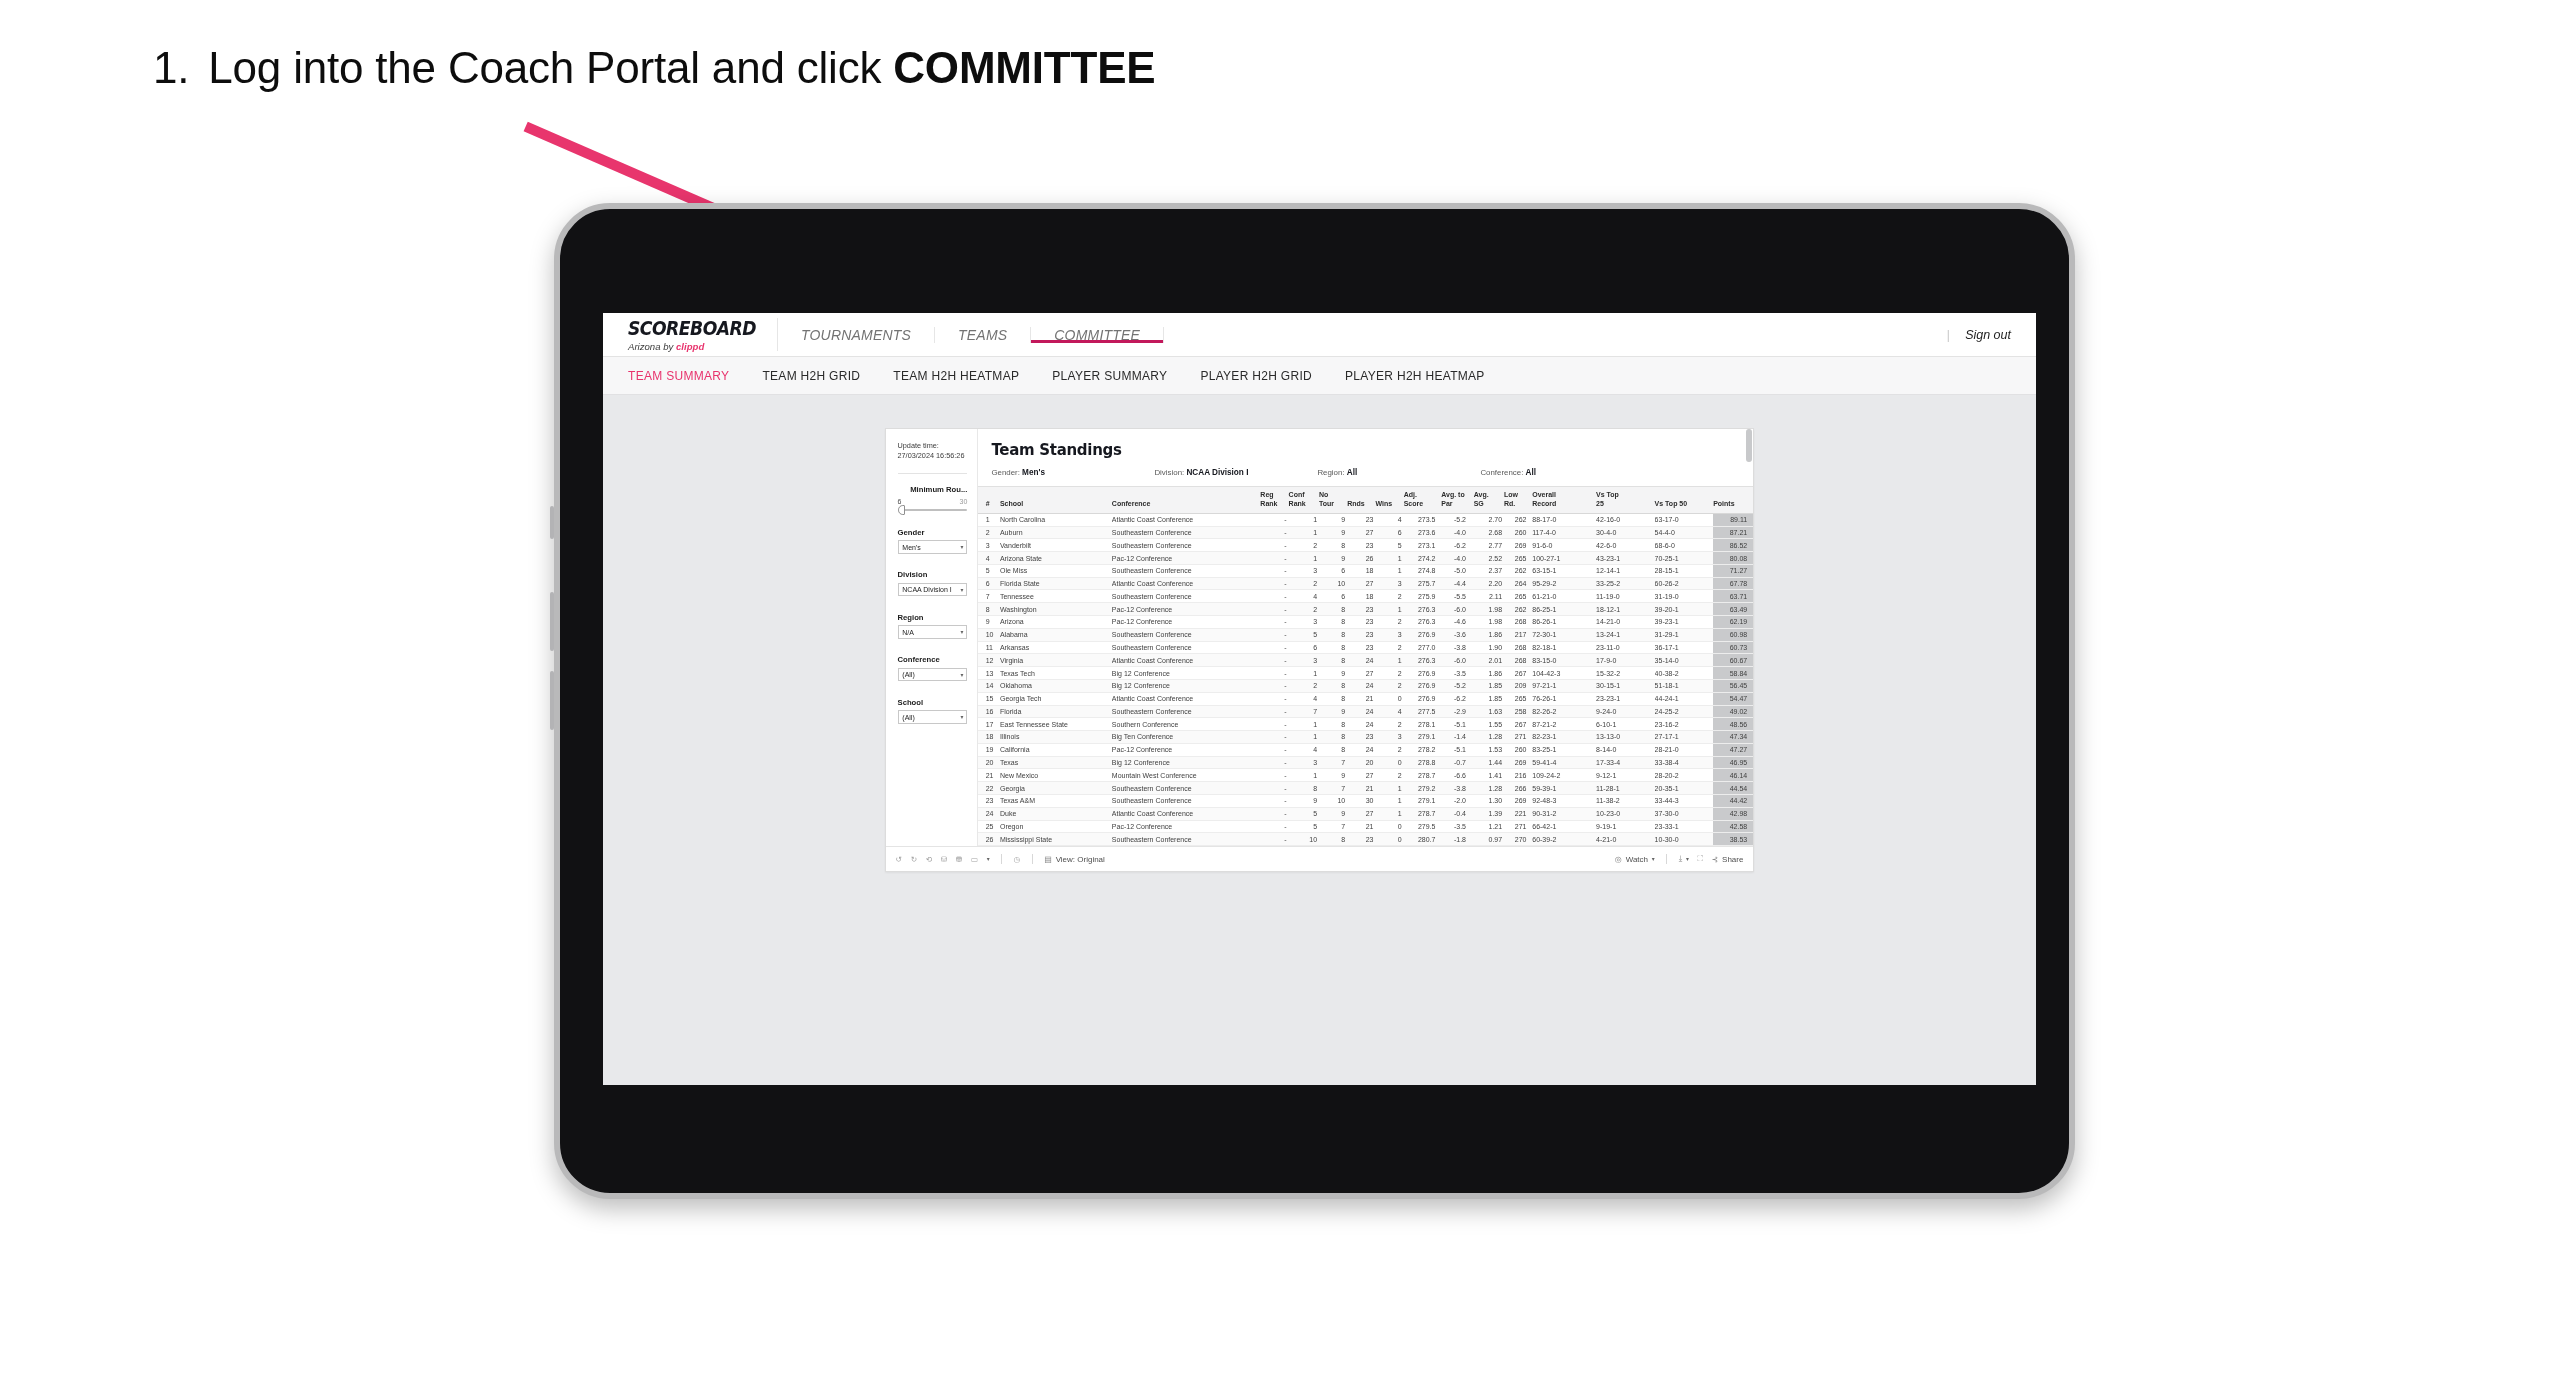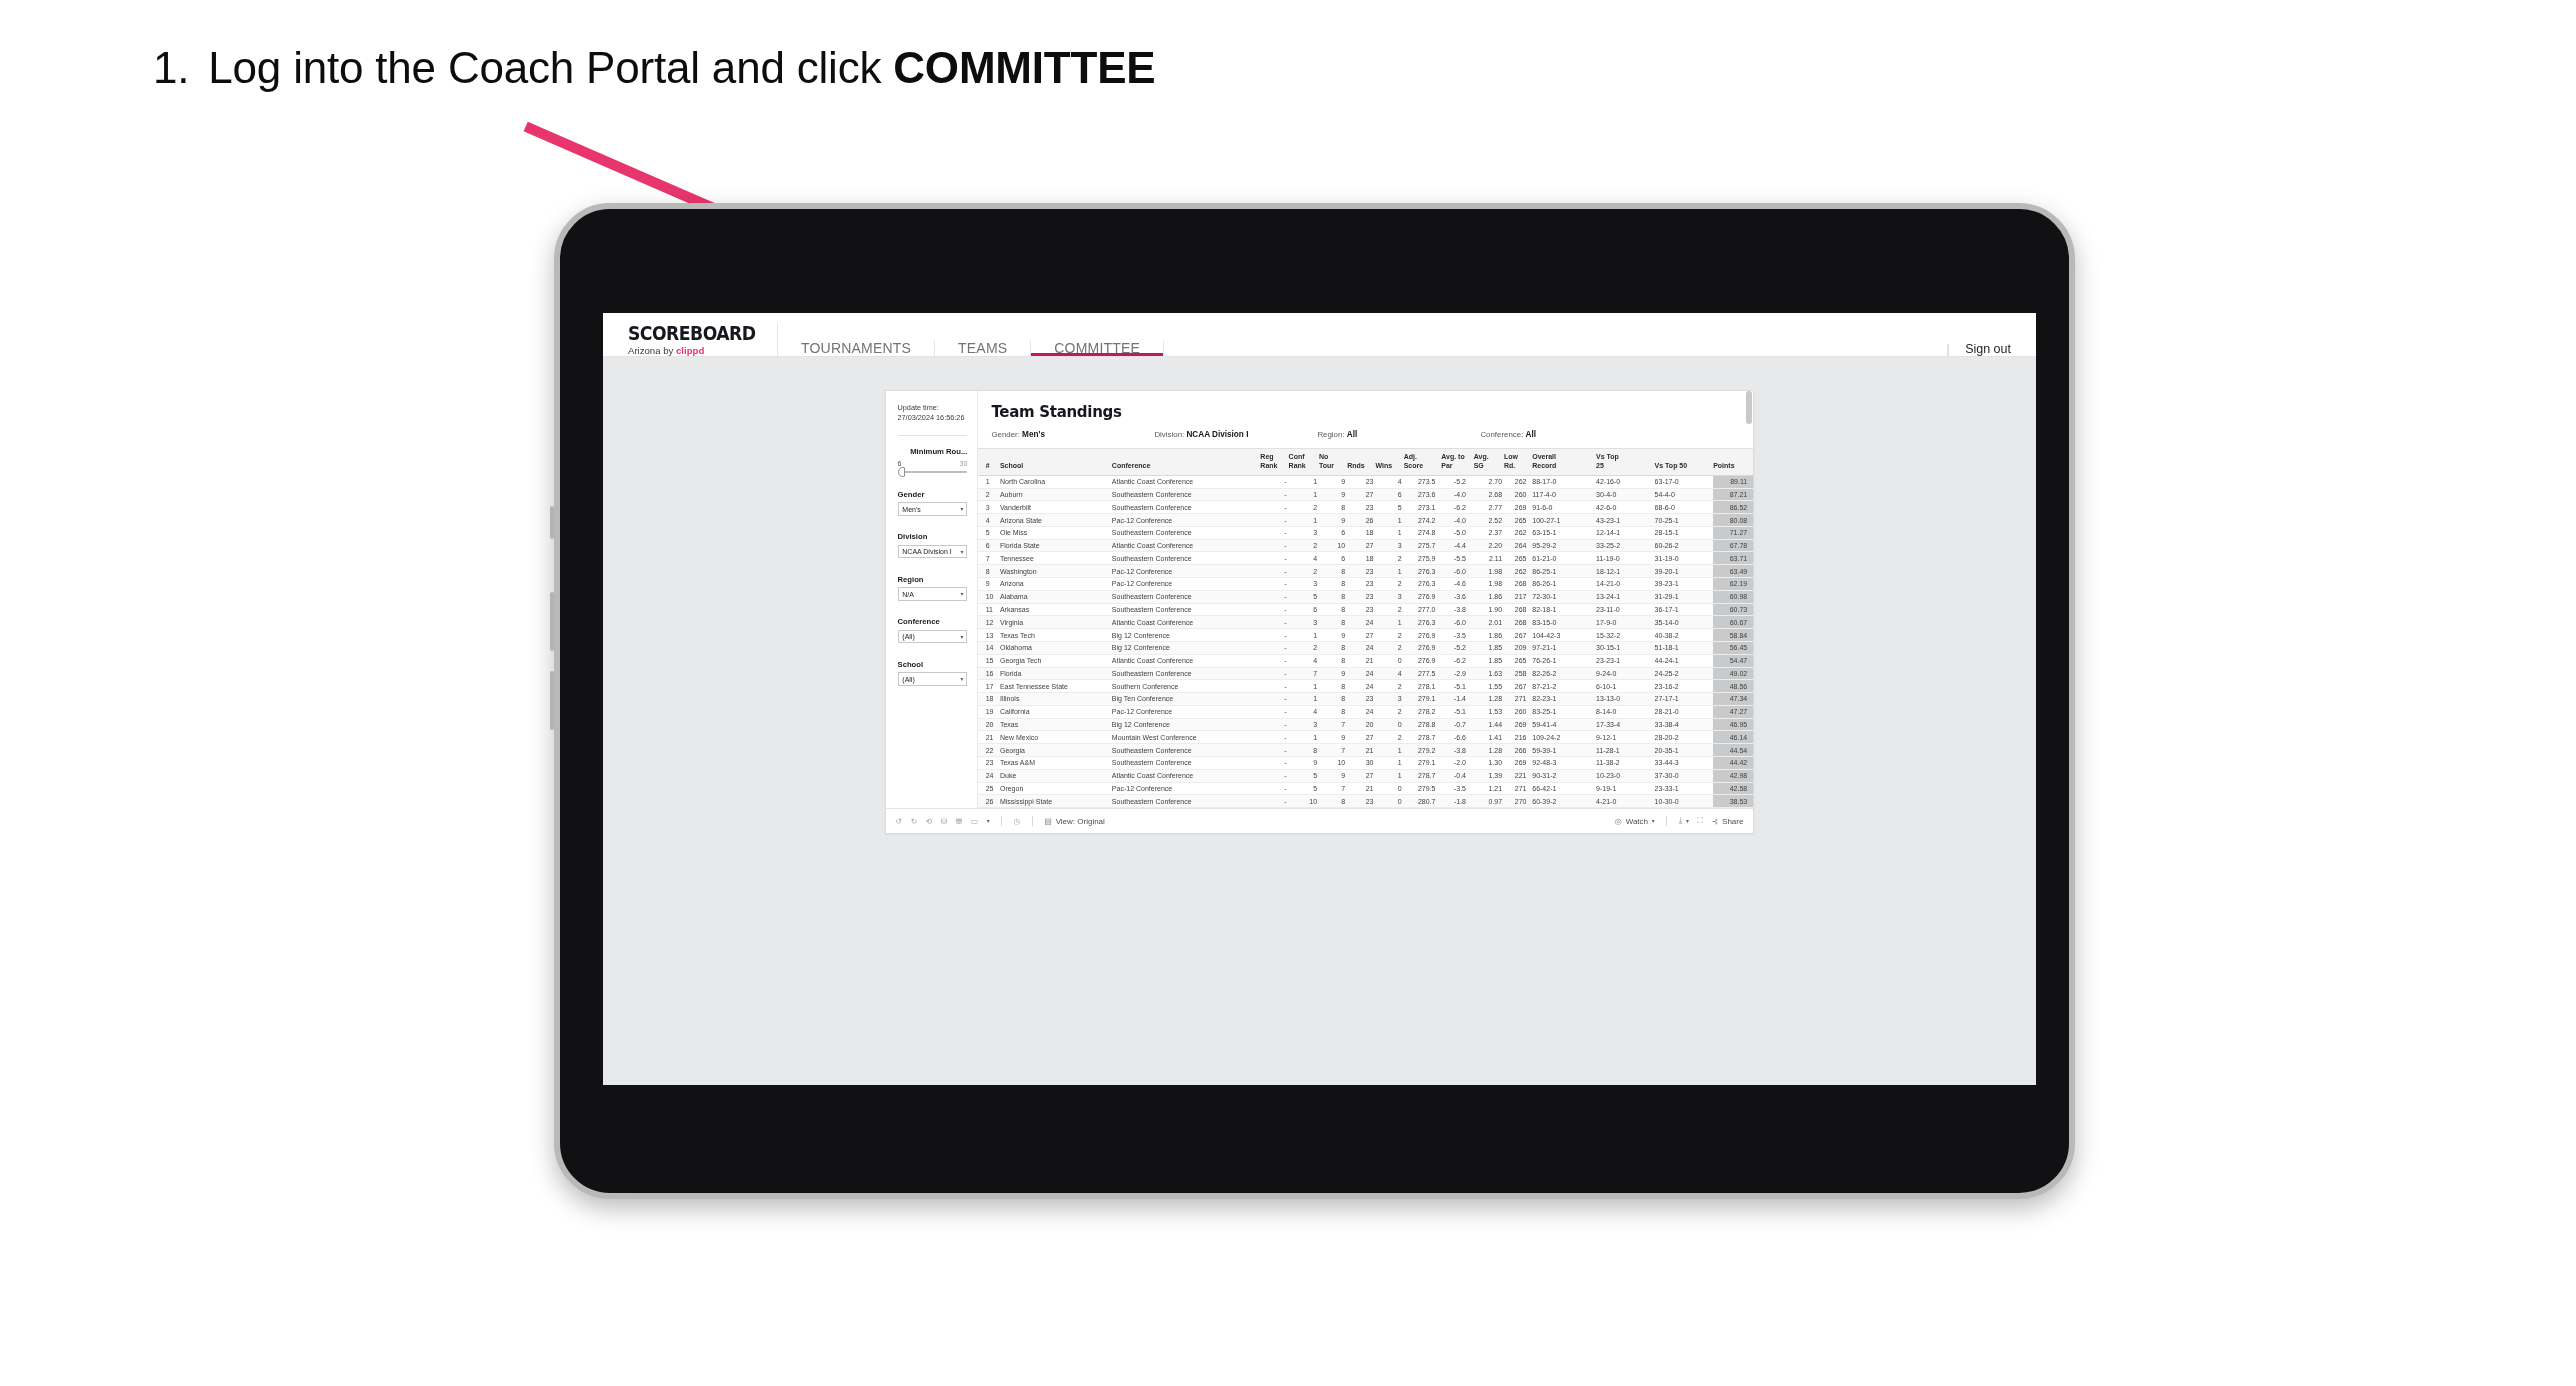--- a/index.html
+++ b/index.html
@@ -48,22 +48,23 @@
   
   .screen {
     position: absolute; left: 43px; top: 104px;
     width: 1433px; height: 772px;
     background: #e8e9eb; overflow: hidden;
   }
 
   
   .app-header {
     height: 44px; background: #ffffff;
-    display: flex; align-items: flex-end;
+    display: flex; align-items: center;
     border-bottom: 1px solid #e3e3e3;
+    font-style: italic;
   }
   .brand {
     width: 175px; padding-left: 25px; display: flex; flex-direction: column;
     justify-content: center; border-right: 1px solid #e6e6e6;
   }
   .brand-title {
     font-family: "DejaVu Sans", sans-serif;
     font-weight: 700; font-size: 20px; letter-spacing: -0.6px;
     color: #16181f; line-height: 1; transform: scaleX(0.86); transform-origin: left center;
   }
@@ -217,20 +218,28 @@
         <div class="nav-item">TOURNAMENTS</div>
         <div class="nav-item">TEAMS</div>
         <div class="nav-item active">COMMITTEE</div>
         <div class="nav-item nav-spacer"></div>
         <div class="signout">
           <span class="bar">|</span>
           <span>Sign out</span>
         </div>
       </div>
 
+      <div class="subnav">
+        <div class="subnav-item active">TEAM SUMMARY</div>
+        <div class="subnav-item">TEAM H2H GRID</div>
+        <div class="subnav-item">TEAM H2H HEATMAP</div>
+        <div class="subnav-item">PLAYER SUMMARY</div>
+        <div class="subnav-item">PLAYER H2H GRID</div>
+        <div class="subnav-item">PLAYER H2H HEATMAP</div>
+      </div>
 
       <div class="viz-wrap">
         <div class="viz">
           <div class="viz-body">
 
             <div class="rail">
               <div class="upd">
                 <div>Update time:</div>
                 <div>27/03/2024 16:56:26</div>
               </div>

